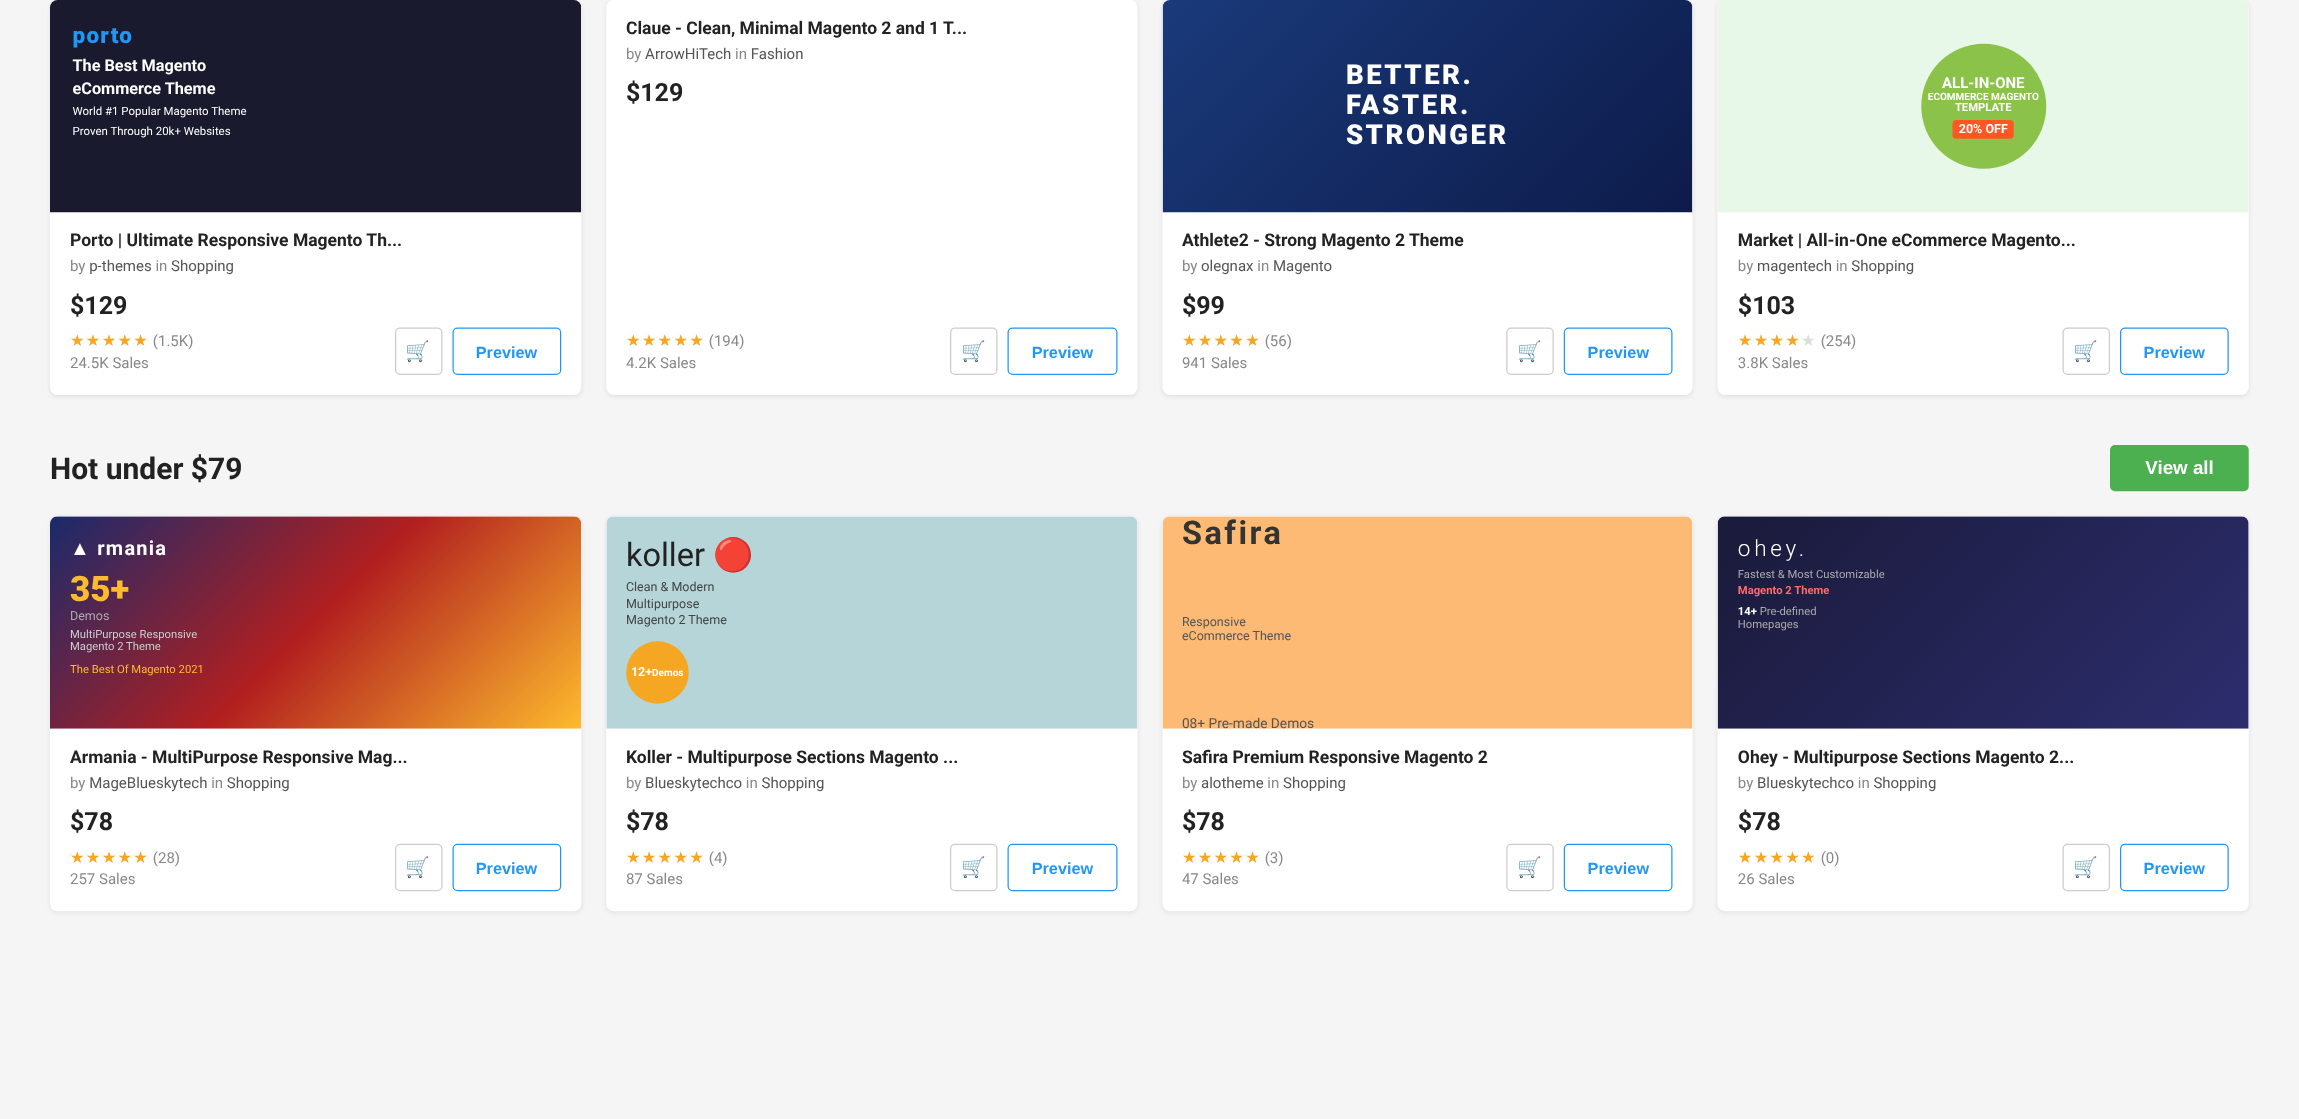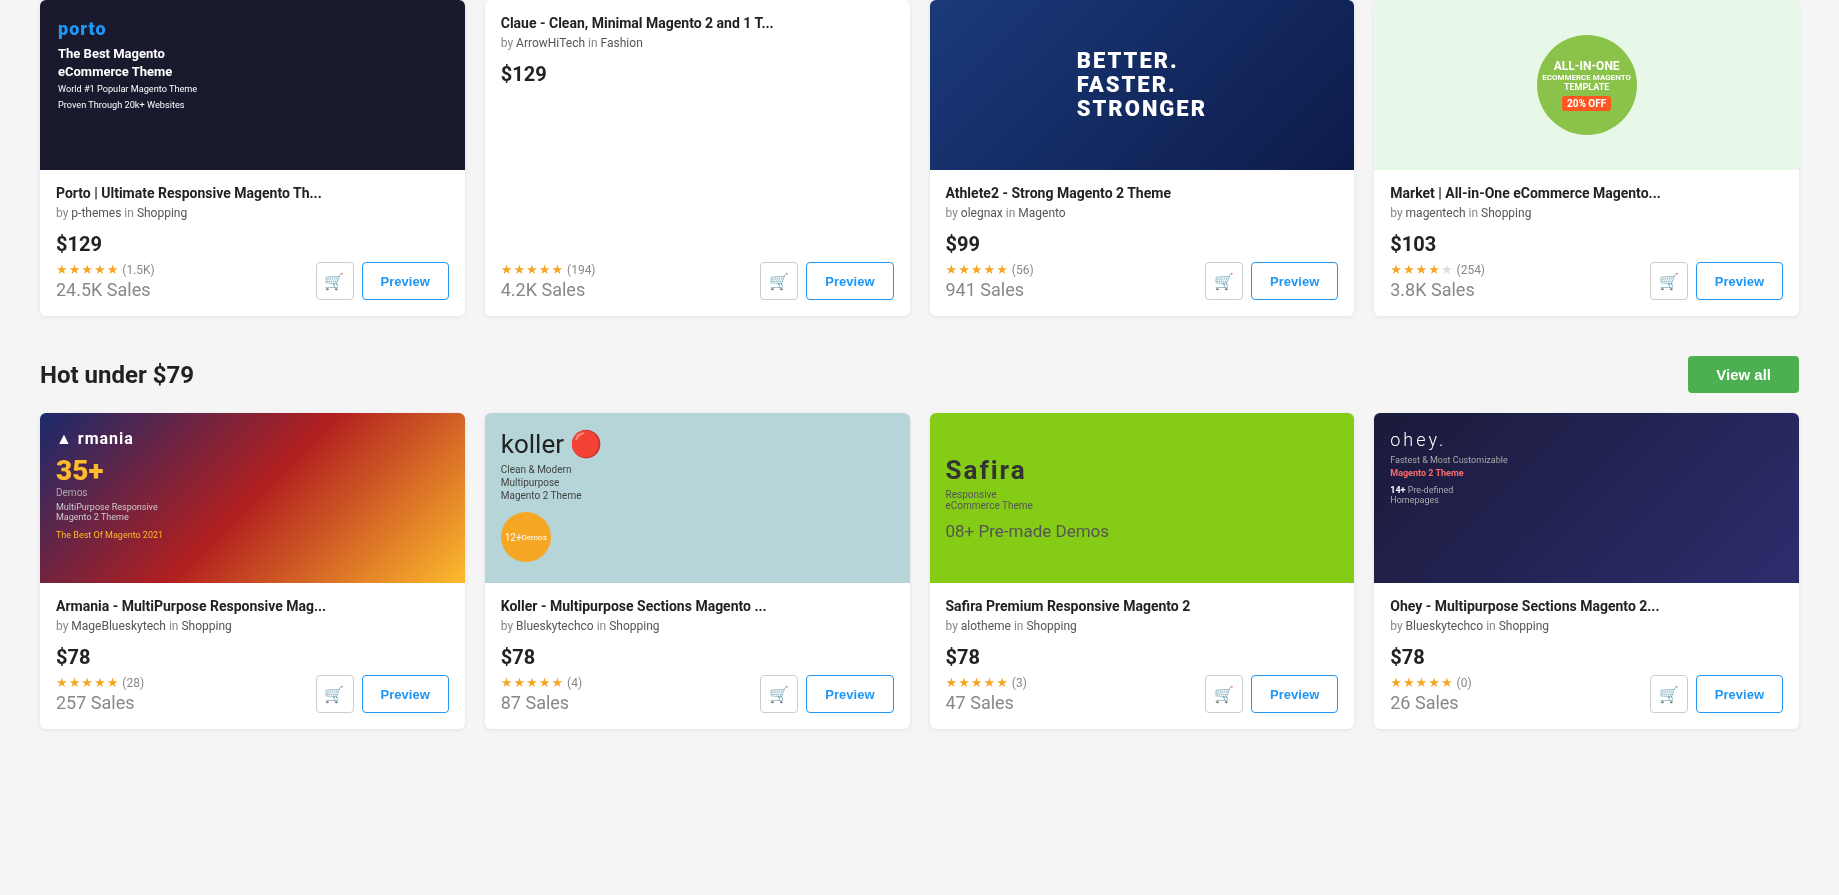--- a/index.html
+++ b/index.html
@@ -115,21 +115,21 @@
     .star {
       color: #f5a623;
       font-size: 13px;
     }
     .star.empty { color: #ddd; }
     .rating-count {
       font-size: 12px;
       color: #888;
     }
     .sales-count {
-      font-size: 18px;
+      font-size: 12px;
       color: #888;
     }
     .product-actions {
       display: flex;
       gap: 8px;
       align-items: center;
     }
     .cart-btn {
       width: 38px;
       height: 38px;
@@ -281,46 +281,47 @@
     .koller-badge {
       background: #f5a623;
       border-radius: 50%;
       width: 50px;
       height: 50px;
       display: flex;
       align-items: center;
       justify-content: center;
       color: #fff;
       font-size: 10px;
-      font-weight: 400;
+      font-weight: 700;
       margin-top: 10px;
     }
 
     
     .safira-thumb {
-      background: #84cc16;
+      background: #fdba74;
       display: flex;
       flex-direction: column;
       align-items: flex-start;
       justify-content: center;
       padding: 16px;
+      gap: 47px;
     }
     .safira-logo {
       font-size: 26px;
       font-weight: 700;
       color: #333;
       letter-spacing: 2px;
     }
     .safira-desc {
       font-size: 10px;
       color: #555;
       margin-top: 4px;
     }
     .safira-demos {
-      font-size: 17px;
+      font-size: 11px;
       color: #555;
       margin-top: 10px;
       text-align: right;
     }
 
     
     .ohey-thumb {
       background: linear-gradient(135deg, #1a1a3a 0%, #2d2d6e 100%);
       display: flex;
       flex-direction: column;

